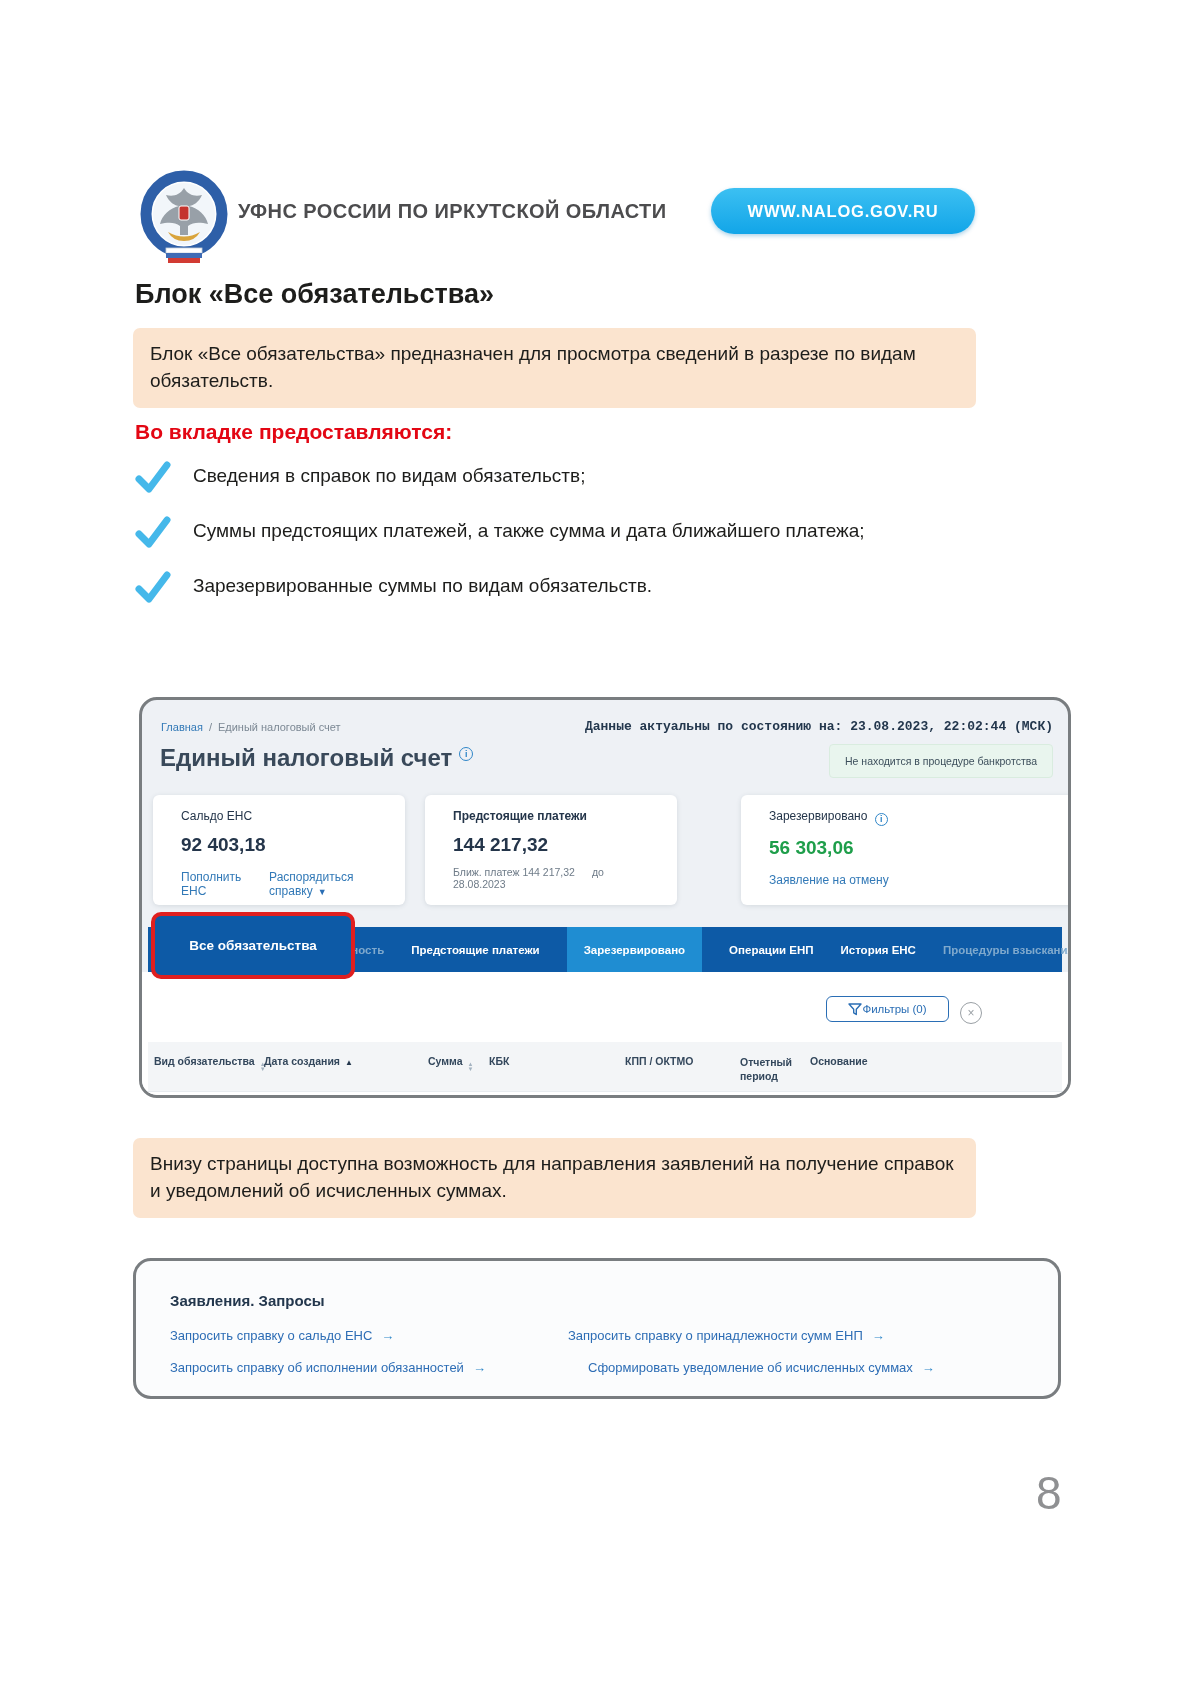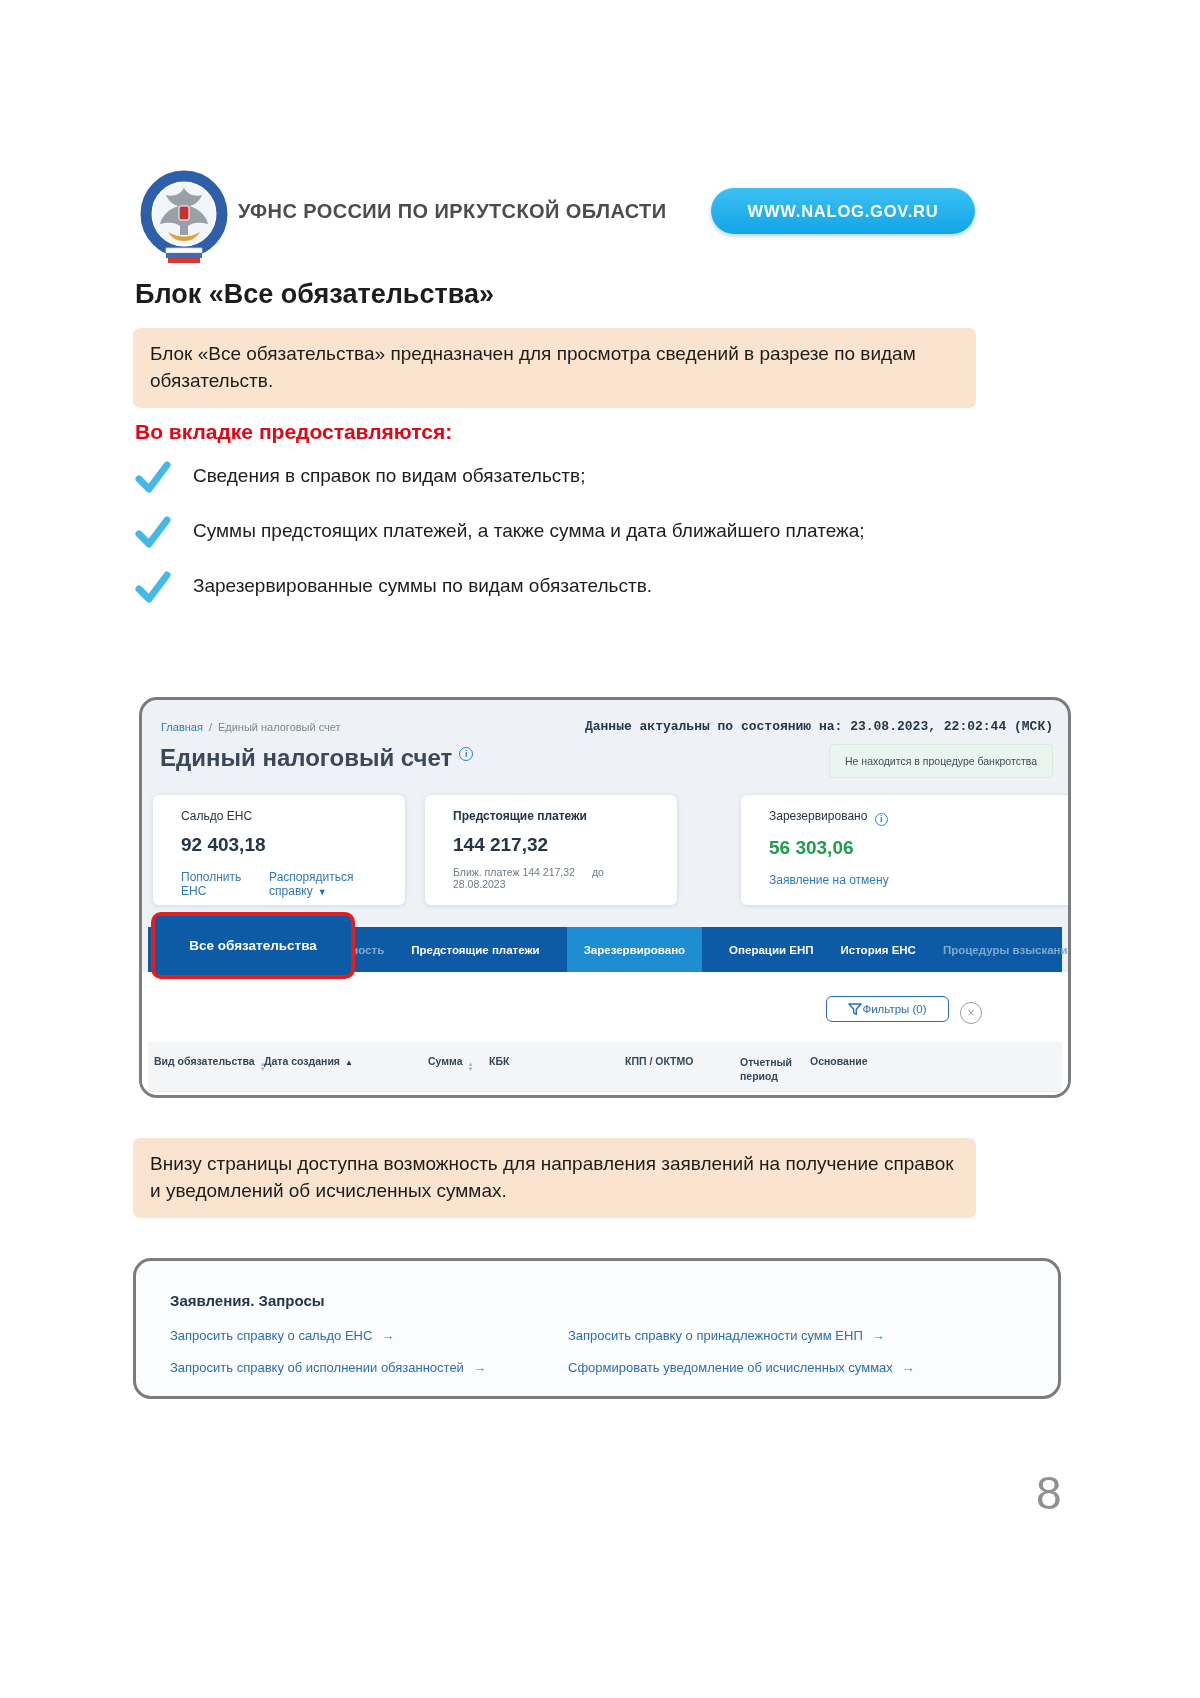--- a/index.html
+++ b/index.html
@@ -84,21 +84,21 @@
   .sort-up { font-style:normal; font-size:8px; color:#23374d; margin-left:5px; }
   
   .req-card { position:absolute; left:133px; top:1258px; width:928px; height:141px;
               border:3px solid #797d80; border-radius:18px; background:#fbfcfd; }
   .req-title { position:absolute; left:34px; top:31px; font-size:15px; font-weight:bold; color:#23374d; }
   .req-link { position:absolute; font-size:13px; color:#2d6db5; cursor:pointer; white-space:nowrap;text-align:right; }
   .req-link .arr { color:#2d86c8; font-weight:bold; margin-left:9px; }
   .rl0 { left:34px;  top:67px; }
   .rl1 { left:432px; top:67px; }
   .rl2 { left:34px;  top:99px; }
-  .rl3 { left:432px; top:99px; }
+  .rl3 { left:452px; top:99px; }
   .page-num { position:absolute; left:1036px; top:1466px; font-size:46px; color:#8f9092; }
 </style>
 </head>
 <body>
 
 <div class="page">
 
   <div class="logo">
     <svg width="98" height="100" viewBox="0 0 98 100">
       <circle cx="49" cy="46" r="38" fill="#ffffff" stroke="#2e5fa8" stroke-width="11"></circle>

